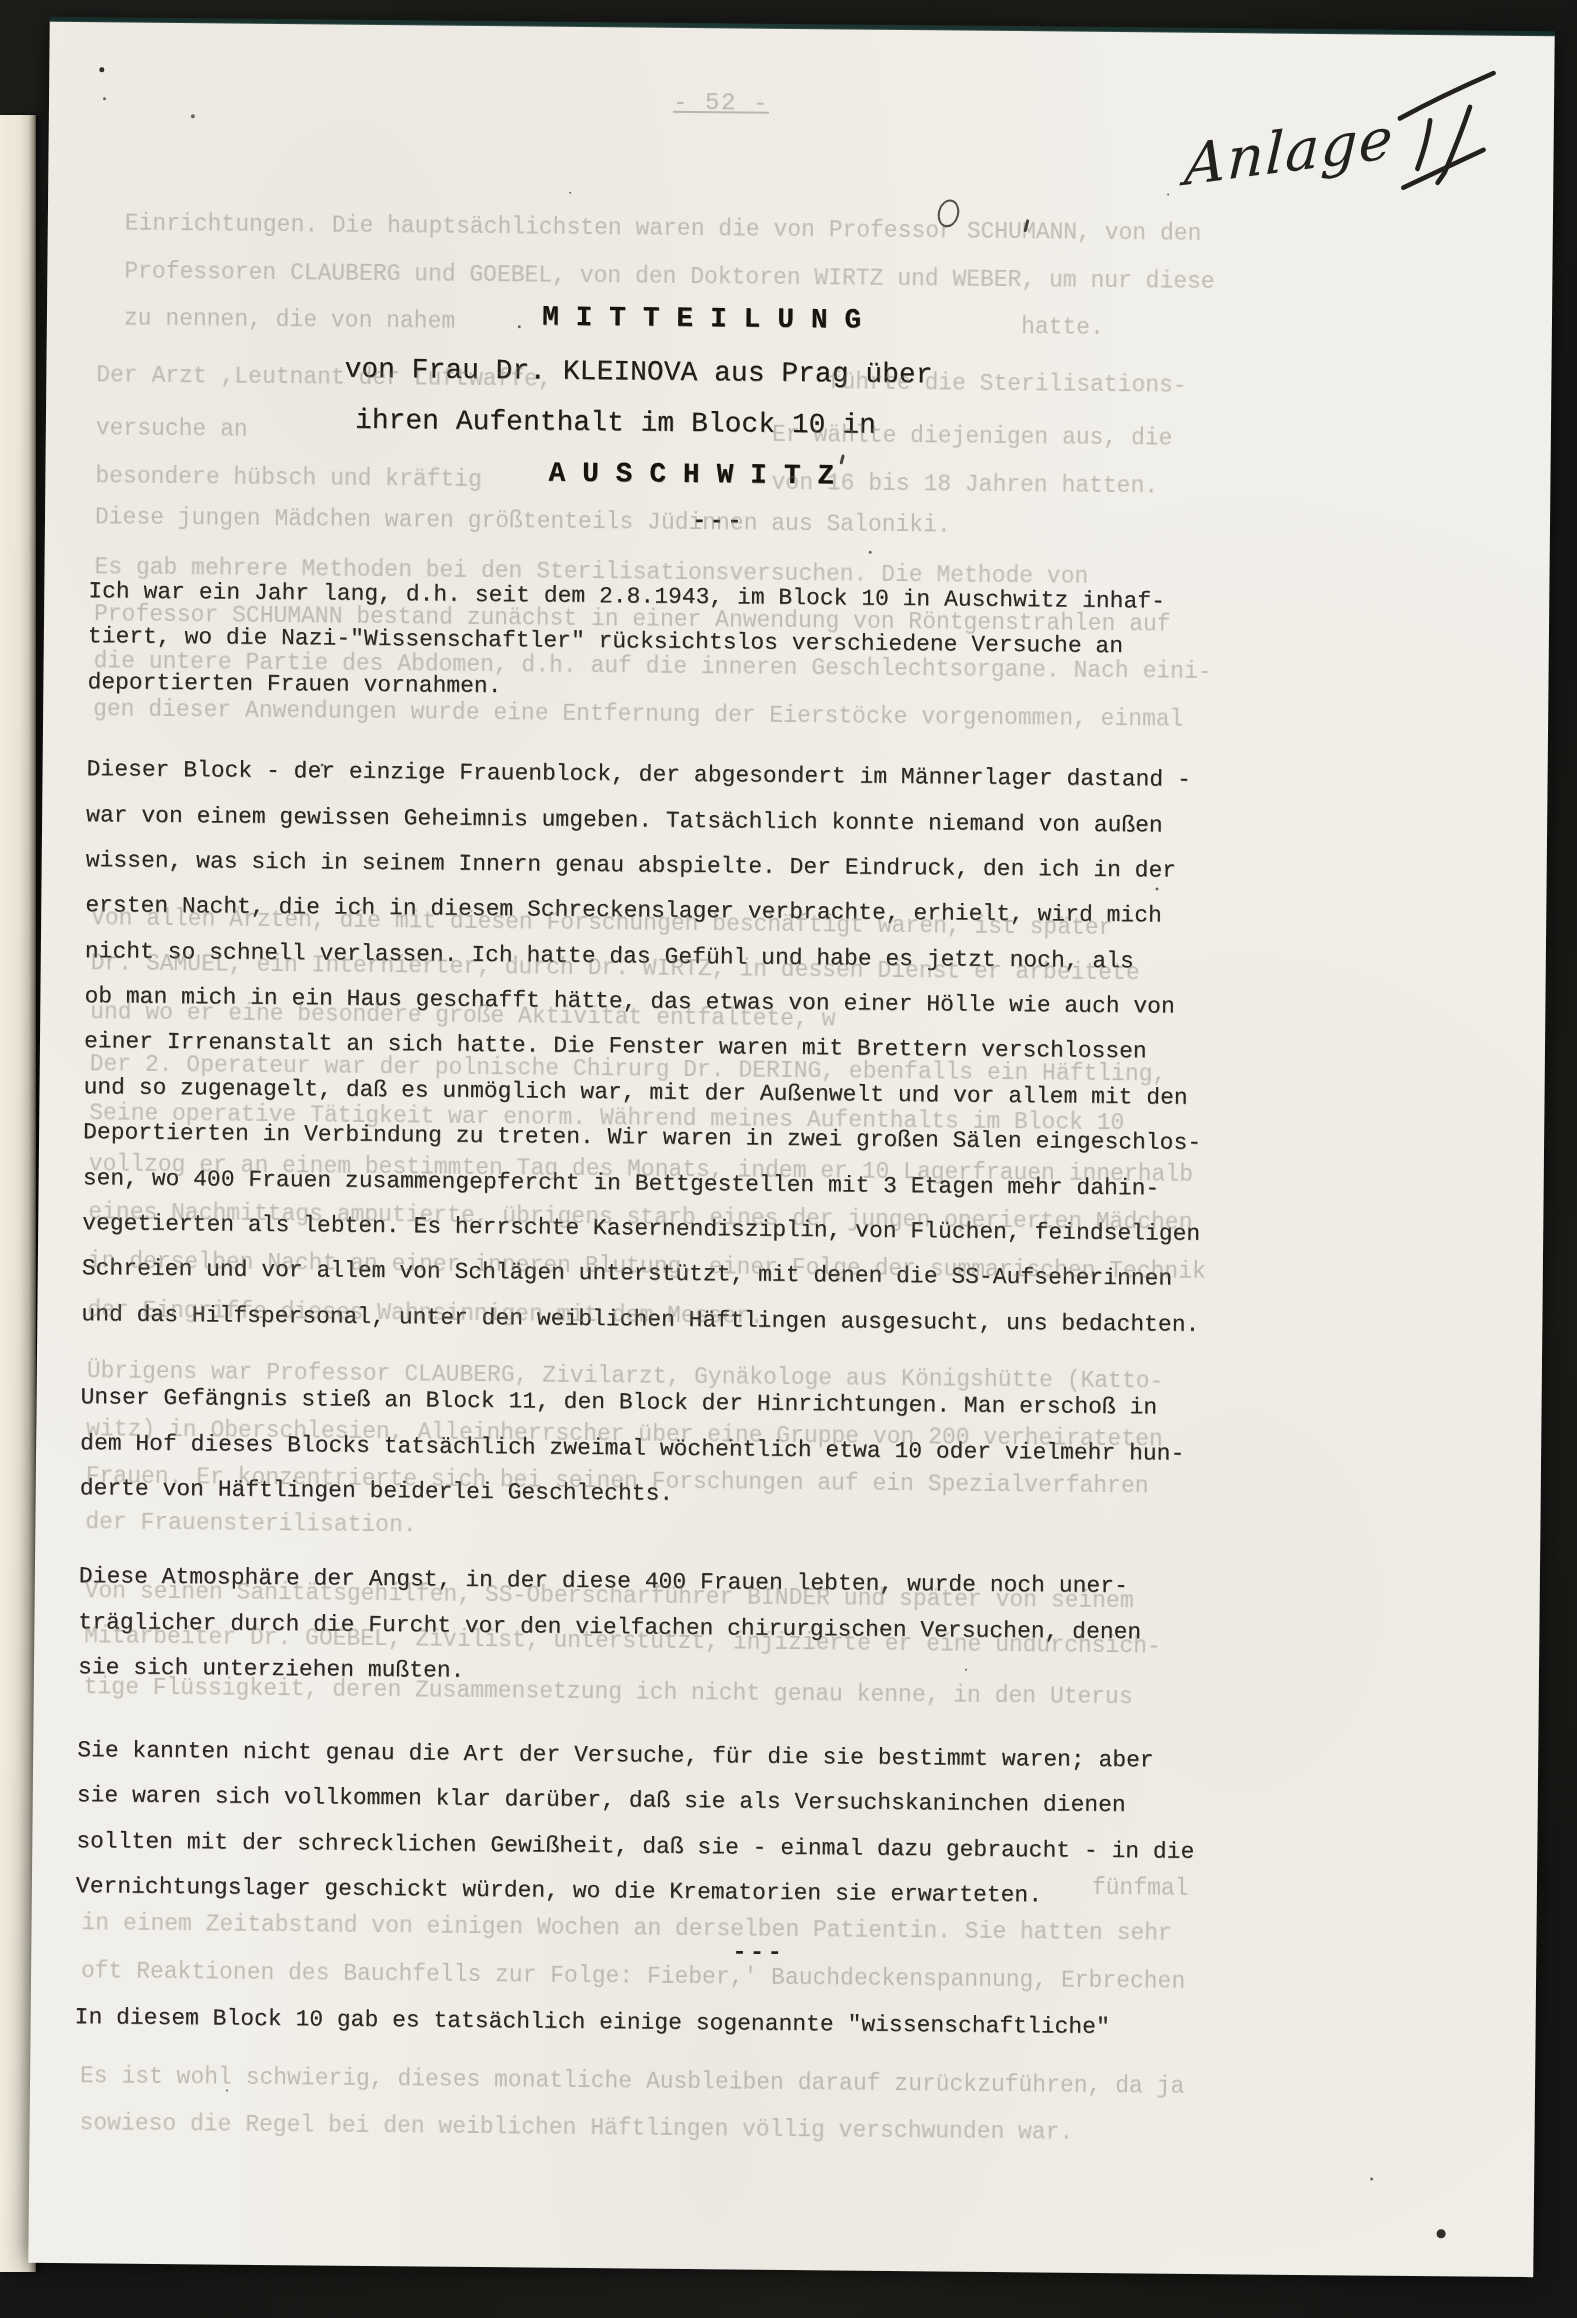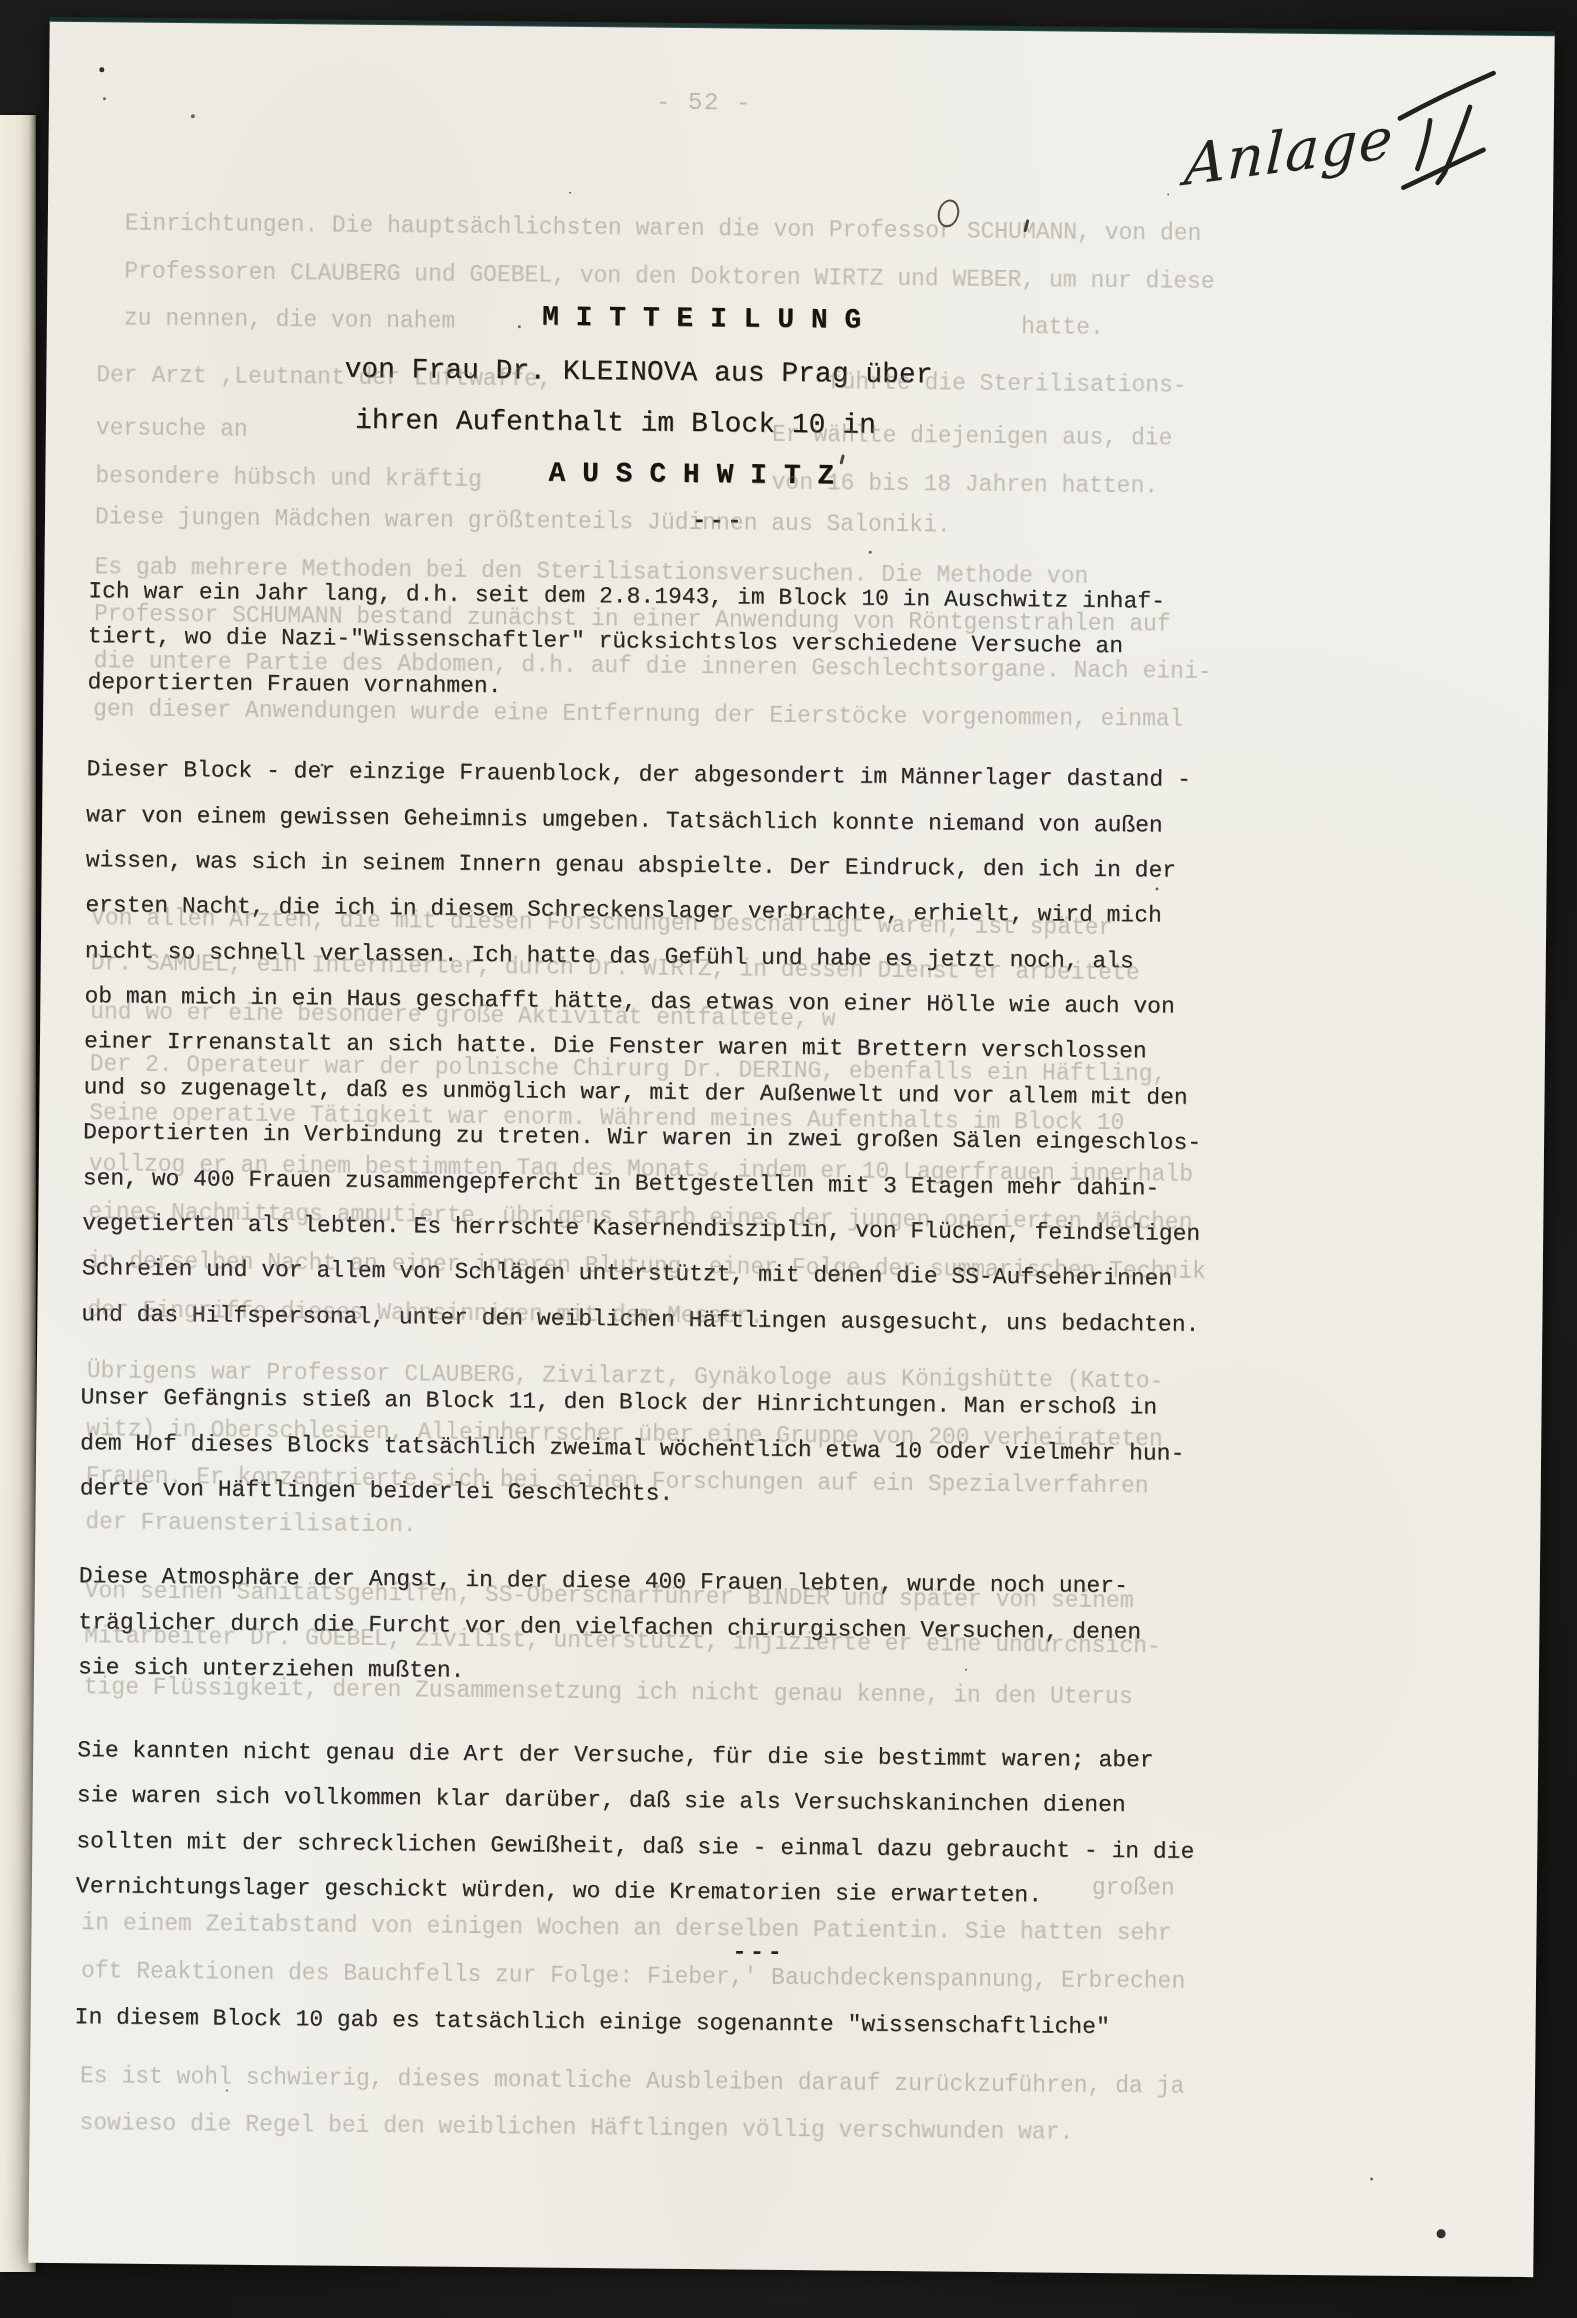--- a/index.html
+++ b/index.html
@@ -52,22 +52,22 @@
     text-shadow:0.4px 0.5px 0.6px rgba(43,40,35,.45);
   }
   
   .gline{
     font-size:23px;color:#76746a;opacity:.42;
     filter:blur(0.3px);
   }
   .hline{font-size:28px;color:#201d18;text-shadow:0.5px 0.6px 0.6px rgba(32,29,24,.5);}
   .hline.bold{font-weight:bold;color:#17140f;}
   .pagenum{
-    position:absolute;left:607px;top:62px;font-size:24px;color:#8d8b80;opacity:.55;
-    letter-spacing:1.6px;filter:blur(0.3px);white-space:pre;
+    position:absolute;left:624px;top:62px;font-size:24px;color:#8d8b80;opacity:.55;
+    letter-spacing:1.6px;filter:blur(0.3px);white-space:pre;text-decoration:underline;
   }
   .separator{position:absolute;font-size:24px;font-weight:bold;color:#26231e;letter-spacing:3.2px;}
   
   .handwriting{
     position:absolute;left:1136px;top:49px;width:331px;height:134px;
     transform:rotate(-6deg);color:#23211c;
   }
   .hand-word{
     position:absolute;left:0;top:30px;
     font-family:"DejaVu Serif","Liberation Serif",serif;
@@ -160,21 +160,21 @@
       <div class="gline" style="top: 1178px; left: 50px;">eines Nachmittags amputierte, übrigens starb eines der jungen operierten Mädchen</div>
       <div class="gline" style="top: 1227px; left: 50px;">in derselben Nacht an einer inneren Blutung, einer Folge der summarischen Technik</div>
       <div class="gline" style="top: 1276px; left: 50px;">der Eingriffe dieses Wahnsinnigen mit dem Messer.</div>
       <div class="gline" style="top: 1337px; left: 50px;">Übrigens war Professor CLAUBERG, Zivilarzt, Gynäkologe aus Königshütte (Katto-</div>
       <div class="gline" style="top: 1395px; left: 50px;">witz) in Oberschlesien, Alleinherrscher über eine Gruppe von 200 verheirateten</div>
       <div class="gline" style="top: 1442px; left: 50px;">Frauen. Er konzentrierte sich bei seinen Forschungen auf ein Spezialverfahren</div>
       <div class="gline" style="top: 1488px; left: 50px;">der Frauensterilisation.</div>
       <div class="gline" style="top: 1557px; left: 50px;">Von seinen Sanitätsgehilfen, SS-Oberscharführer BINDER und später von seinem</div>
       <div class="gline" style="top: 1602px; left: 50px;">Mitarbeiter Dr. GOEBEL, Zivilist, unterstützt, injizierte er eine undurchsich-</div>
       <div class="gline" style="top: 1653px; left: 50px;">tige Flüssigkeit, deren Zusammensetzung ich nicht genau kenne, in den Uterus</div>
-      <div class="gline" style="top: 1844px; left: 1060px;">großen</div>
+      <div class="gline" style="top: 1844px; left: 1060px;">fünfmal</div>
       <div class="gline" style="top: 1889px; left: 50px;">in einem Zeitabstand von einigen Wochen an derselben Patientin. Sie hatten sehr</div>
       <div class="gline" style="top: 1937px; left: 50px;">oft Reaktionen des Bauchfells zur Folge: Fieber,' Bauchdeckenspannung, Erbrechen</div>
       <div class="gline" style="top: 2042px; left: 50px;">Es ist wohl schwierig, dieses monatliche Ausbleiben darauf zurückzuführen, da ja</div>
       <div class="gline" style="top: 2089px; left: 50px;">sowieso die Regel bei den weiblichen Häftlingen völlig verschwunden war.</div>
     </div>
 
   <div class="separator" style="left:701px;top:1911px;">---</div>
 
   <div class="ring" style="left:890px;top:170px;"></div>
   <div class="tick" style="left:977px;top:189px;"></div>

